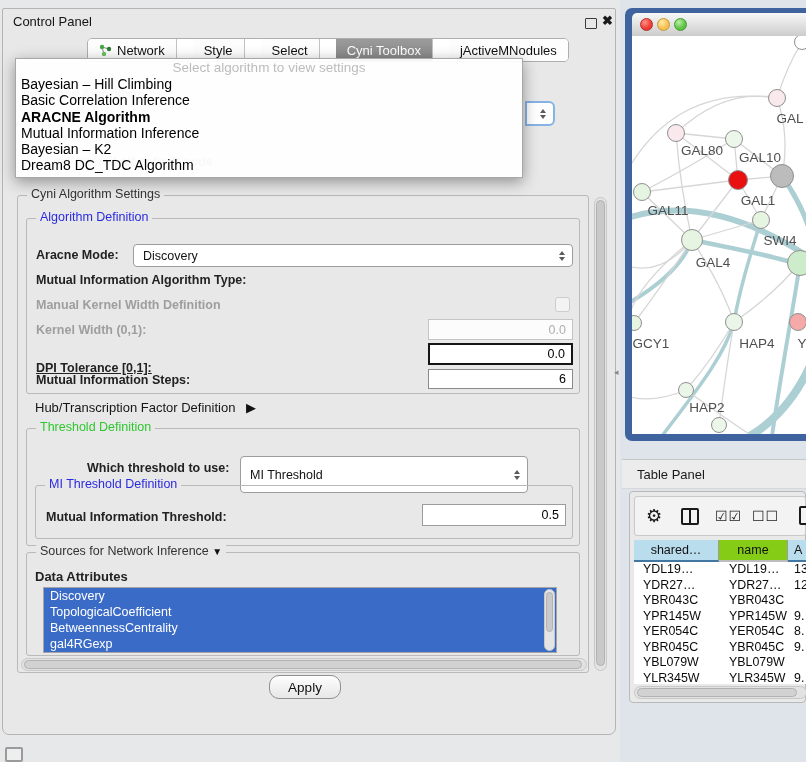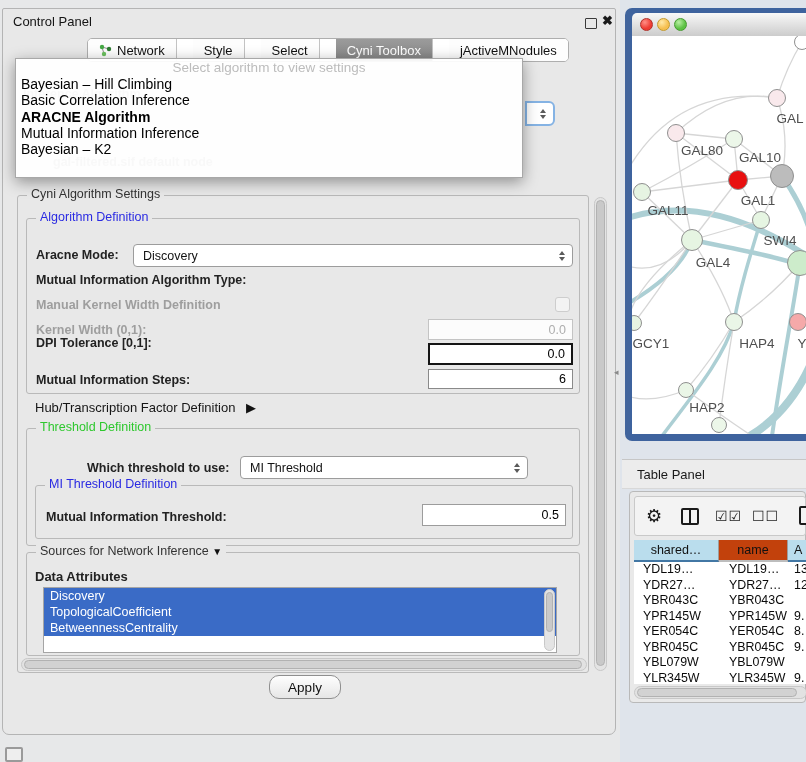--- a/index.html
+++ b/index.html
@@ -77,21 +77,21 @@
   .tp-toolbar{left:4px;top:4px;width:172px;height:40px;background:#f3f3f3;border:1px solid #c9c9c9;border-radius:3px;box-sizing:border-box;}
   .icon-gear{left:11px;top:8px;font-size:18px;color:#1a1a1a;}
   .icon-split{left:46px;top:11px;width:18px;height:17px;border:2px solid #1a1a1a;border-radius:2px;box-sizing:border-box;}
   .icon-split::after{content:"";position:absolute;left:6px;top:0;width:2px;height:13px;background:#1a1a1a;}
   .icon-checks{left:80px;top:11px;font-size:14px;color:#1a1a1a;letter-spacing:1px;}
   .icon-unchecks{left:117px;top:11px;font-size:14px;color:#1a1a1a;letter-spacing:1px;}
   .icon-file{left:164px;top:9px;width:14px;height:19px;border:2px solid #1a1a1a;border-radius:2px 5px 2px 2px;box-sizing:border-box;background:#f3f3f3;}
   .thead{left:4px;top:48px;width:173px;height:22px;display:flex;font-size:12.5px;color:#111;}
   .th{display:flex;align-items:center;justify-content:center;box-sizing:border-box;border-right:1px solid #9d9d9d;}
   .th.blue{background:#badded;border-bottom:2px solid #4277a4;}
-  .th.gray{background:#c2410c;border-bottom:2px solid #bdbdbd;}
+  .th.gray{background:#84cc16;border-bottom:2px solid #bdbdbd;}
   .tbody{left:4px;top:70px;width:173px;height:122px;background:#fff;overflow:hidden;}
   .trow{display:flex;height:15.5px;line-height:15.5px;font-size:12.4px;color:#0a0a0a;}
   .td{box-sizing:border-box;white-space:nowrap;overflow:hidden;}
   .td.c1{width:85px;padding-left:9px;}
   .td.c2{width:69px;padding-left:10px;}
   .td.c3{flex:1;padding-left:6px;}
   .grip{left:614px;top:367px;width:8px;height:10px;font-size:9px;color:#8a8a8a;}
 </style>
 </head>
 <body>
@@ -138,20 +138,21 @@
       </span>
   </div>
 
   <div class="abs popup">
     <div class="prompt">Select algorithm to view settings</div>
     <div class="item">Bayesian – Hill Climbing</div>
     <div class="item">Basic Correlation Inference</div>
     <div class="item bold">ARACNE Algorithm</div>
     <div class="item">Mutual Information Inference</div>
     <div class="item">Bayesian – K2</div>
+    <div class="item">Dream8 DC_TDC Algorithm</div>
   </div>
 
   <div class="abs group" style="left:14px;top:186px;width:572px;height:478px;">
     <span class="legend">Cyni Algorithm Settings</span>
 
     <div class="abs group" style="left:8px;top:22px;width:554px;height:176px;">
       <span class="legend blue">Algorithm Definition</span>
 
       <div class="abs lbl" style="left:9px;top:29px;">Aracne Mode:</div>
       <div class="abs combo" style="left:106px;top:25px;width:440px;height:23px;">
@@ -163,37 +164,37 @@
       </div>
 
       <div class="abs lbl" style="left:9px;top:54px;">Mutual Information Algorithm Type:</div>
 
       <div class="abs lbl dis" style="left:9px;top:79px;">Manual Kernel Width Definition</div>
       <div class="abs cb" style="left:528px;top:78px;"></div>
 
       <div class="abs lbl dis" style="left:9px;top:104px;">Kernel Width (0,1):</div>
       <input class="num dis" style="left: 401px; top: 100px; width: 145px; height: 21px;" value="0.0">
 
-      <div class="abs lbl" style="left:9px;top:117px;">DPI Tolerance [0,1]:</div>
+      <div class="abs lbl" style="left:9px;top:142px;text-decoration:underline;">DPI Tolerance [0,1]:</div>
       <input class="num foc" style="left: 401px; top: 124px; width: 145px; height: 22px;" value="0.0">
 
       <div class="abs lbl" style="left:9px;top:154px;">Mutual Information Steps:</div>
       <input class="num" style="left: 401px; top: 150px; width: 145px; height: 20px;" value="6">
     </div>
 
     <div class="abs" style="left:17px;top:204px;font-size:13px;color:#161616;">
       <span>Hub/Transcription Factor Definition</span>
       <span class="arrow-r" style="margin-left:7px;">▶</span>
     </div>
 
     <div class="abs group" style="left:8px;top:232px;width:554px;height:118px;">
       <span class="legend green">Threshold Definition</span>
 
       <div class="abs lbl" style="left:60px;top:32px;">Which threshold to use:</div>
-      <div class="abs combo" style="left:213px;top:27px;width:288px;height:23px;">
+      <div class="abs combo" style="left:213px;top:27px;width:288px;height:37px;">
         <span>MI Threshold</span>
         <span class="spin">
             <i class="u"></i>
             <i class="d"></i>
           </span>
       </div>
 
       <div class="abs group" style="left:8px;top:56px;width:538px;height:54px;">
         <span class="legend blue">MI Threshold Definition</span>
         <div class="abs lbl" style="left:10px;top:24px;">Mutual Information Threshold:</div>
@@ -204,20 +205,21 @@
     <div class="abs group" style="left:8px;top:356px;width:554px;height:104px;">
       <span class="legend">
         <span>Sources for Network Inference</span>
         <span style="font-size:10px;color:#111;">▼</span>
       </span>
       <div class="abs lbl" style="left:8px;top:16px;font-size:13px;">Data Attributes</div>
       <div class="abs attr-list" style="left:16px;top:34px;width:514px;height:66px;">
         <div class="attr-item">Discovery</div>
         <div class="attr-item">TopologicalCoefficient</div>
         <div class="attr-item">BetweennessCentrality</div>
+        <div class="attr-item">gal4RGexp</div>
         <div class="abs vscroll" style="right:1px;top:1px;width:11px;height:62px;">
           <div class="vthumb" style="top:2px;height:40px;"></div>
         </div>
       </div>
     </div>
 
     <div class="abs hscroll" style="left:3px;top:462px;width:566px;height:13px;">
       <div class="hthumb" style="left:2px;width:558px;"></div>
     </div>
   </div>

